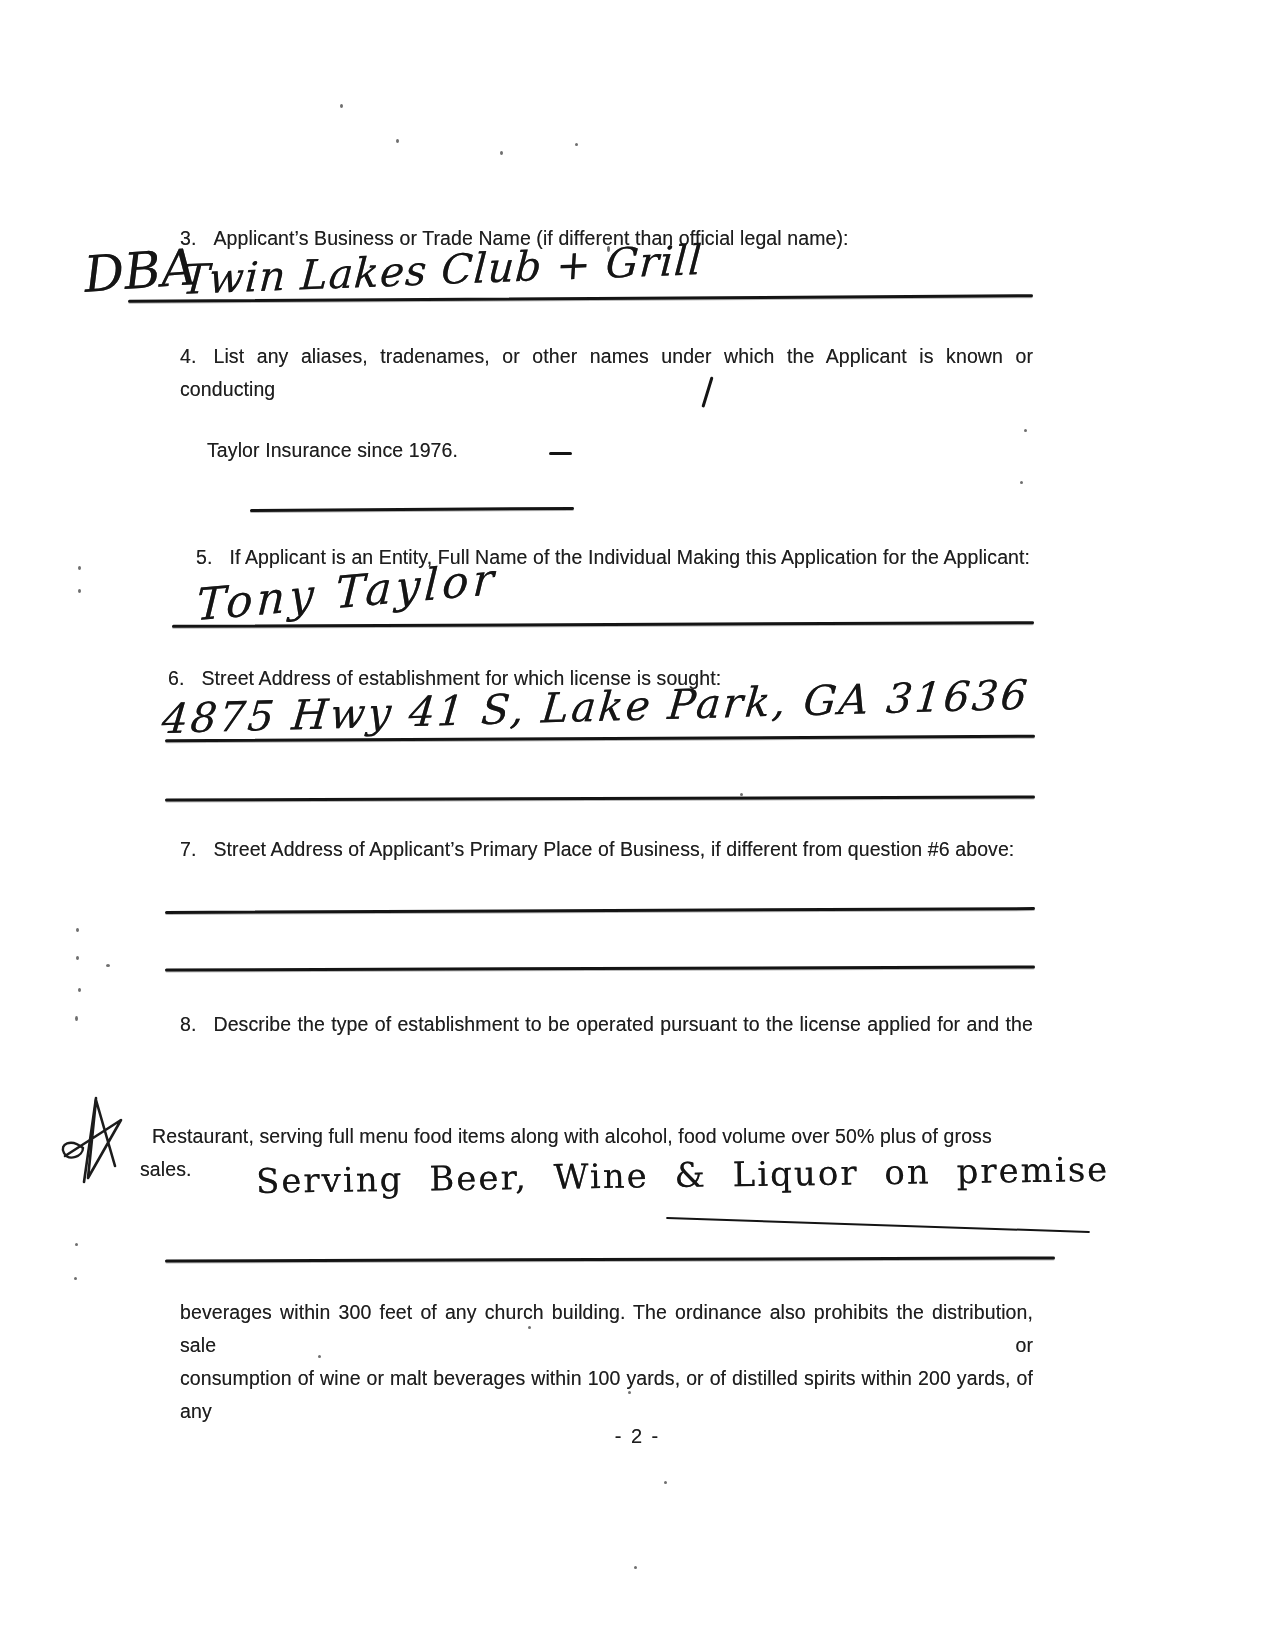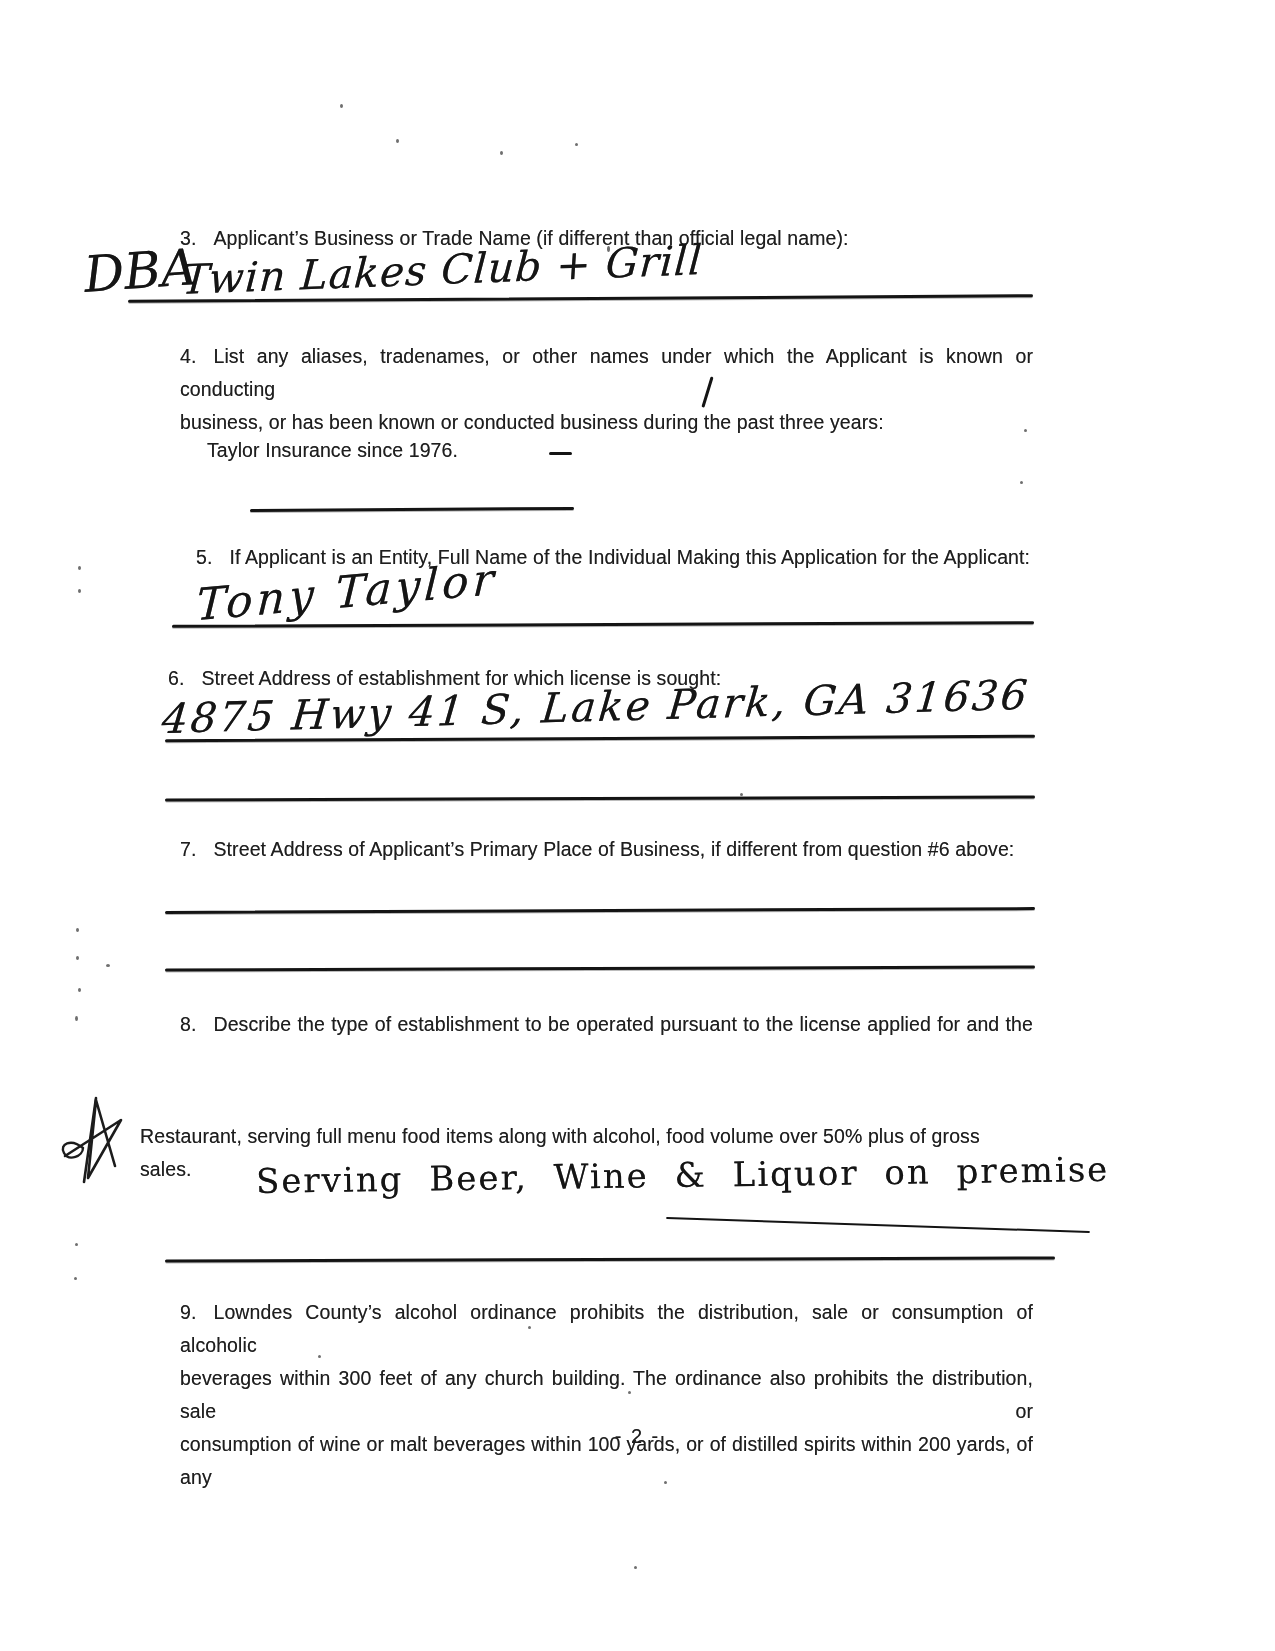--- a/index.html
+++ b/index.html
@@ -60,21 +60,20 @@
   <div class="typed" style="left:180px;top:222px;width:700px;">
     <span class="qnum">3.</span><span>Applicant’s Business or Trade Name (if different than official legal name):</span>
   </div>
 
   <div class="hand" style="left:84px;top:242px;font-size:50px;transform:rotate(-4deg);">DBA</div>
   <div class="hand" style="left:182px;top:246px;font-size:41px;letter-spacing:1px;transform:rotate(-2.2deg) skewX(-6deg);">Twin Lakes Club + Grill</div>
   <div class="pline" style="left:128px;top:297px;width:905px;height:3px;transform:rotate(-0.35deg);"></div>
 
   <div class="typed" style="left:180px;top:340px;width:853px;">
     <span class="jline"><span class="qnum">4.</span><span>List any </span><span class="uwavy">aliases, tradenames</span><span>, or other names under which the Applicant is known or conducting</span></span>
-    <span class="jline-last">business, or has been known or conducted business during the past three years:</span>
   </div>
 
   <div class="pline" style="left:706px;top:376px;width:2.5px;height:32px;transform:rotate(17deg);box-shadow:none;"></div>
 
   <div class="typed" style="left:207px;top:434px;">Taylor Insurance since 1976.</div>
   <div class="pline" style="left:549px;top:452px;width:23px;height:2.5px;box-shadow:none;"></div>
   <div class="pline" style="left:250px;top:508px;width:324px;height:2.5px;transform:rotate(-0.4deg);"></div>
 
   <div class="typed" style="left:196px;top:541px;width:860px;">
     <span class="qnum">5.</span><span>If Applicant is an Entity, Full Name of the Individual Making this Application for the Applicant:</span>
@@ -99,30 +98,29 @@
     <span class="jline"><span class="qnum">8.</span><span>Describe the type of establishment to be operated pursuant to the license applied for and the</span></span>
   </div>
 
   <svg style="position:absolute;left:57px;top:1094px;" width="72" height="92" viewBox="0 0 72 92">
     <path d="M39 4 L27 88" fill="none" stroke="#1c1c1c" stroke-width="2.6" stroke-linecap="round"></path>
     <path d="M8 62 L64 26 L31 84 L39 6 L58 72" fill="none" stroke="#1c1c1c" stroke-width="2.6" stroke-linecap="round" stroke-linejoin="round"></path>
     <path d="M26 54 C14 44 2 50 7 59 C12 68 26 62 26 54" fill="none" stroke="#1c1c1c" stroke-width="2.4" stroke-linecap="round"></path>
   </svg>
 
   <div class="typed" style="left:140px;top:1120px;width:900px;">
-    <span style="display:block;">Restaurant, serving full menu food items along with alcohol, food volume over 50% plus of gross</span>
+    <span style="display:block;margin-left:12px;">Restaurant, serving full menu food items along with alcohol, food volume over 50% plus of gross</span>
     <span style="display:block;">sales.</span>
   </div>
 
   <div class="hand" style="left:256px;top:1155px;font-size:34px;letter-spacing:2px;word-spacing:13px;font-style:normal;transform:rotate(-0.8deg);">Serving Beer, Wine &amp; Liquor on premise</div>
   <div class="pline" style="left:666px;top:1224px;width:424px;height:2px;transform:rotate(1.9deg);box-shadow:none;"></div>
   <div class="pline" style="left:165px;top:1258px;width:890px;height:3px;transform:rotate(-0.2deg);"></div>
 
   <div class="typed" style="left:180px;top:1296px;width:853px;">
-    <span class="jline"><span class="qnum">9.</span><span>Lowndes County’s alcohol ordinance prohibits the distribution, sale or consumption of alcoholic</span></span>
     <span class="jline">beverages within 300 feet of any church building.  The ordinance also prohibits the distribution, sale or</span>
     <span class="jline">consumption of wine or malt beverages within 100 yards, or of distilled spirits within 200 yards, of any</span>
   </div>
 
   <div class="footer" style="top:1425px;">- 2 -</div>
 
   <div class="speck" style="left:340px;top:104px;width:3px;height:4px;"></div>
   <div class="speck" style="left:396px;top:139px;width:3px;height:4px;"></div>
   <div class="speck" style="left:500px;top:151px;width:3px;height:4px;"></div>
   <div class="speck" style="left:575px;top:143px;width:3px;height:3px;"></div>

